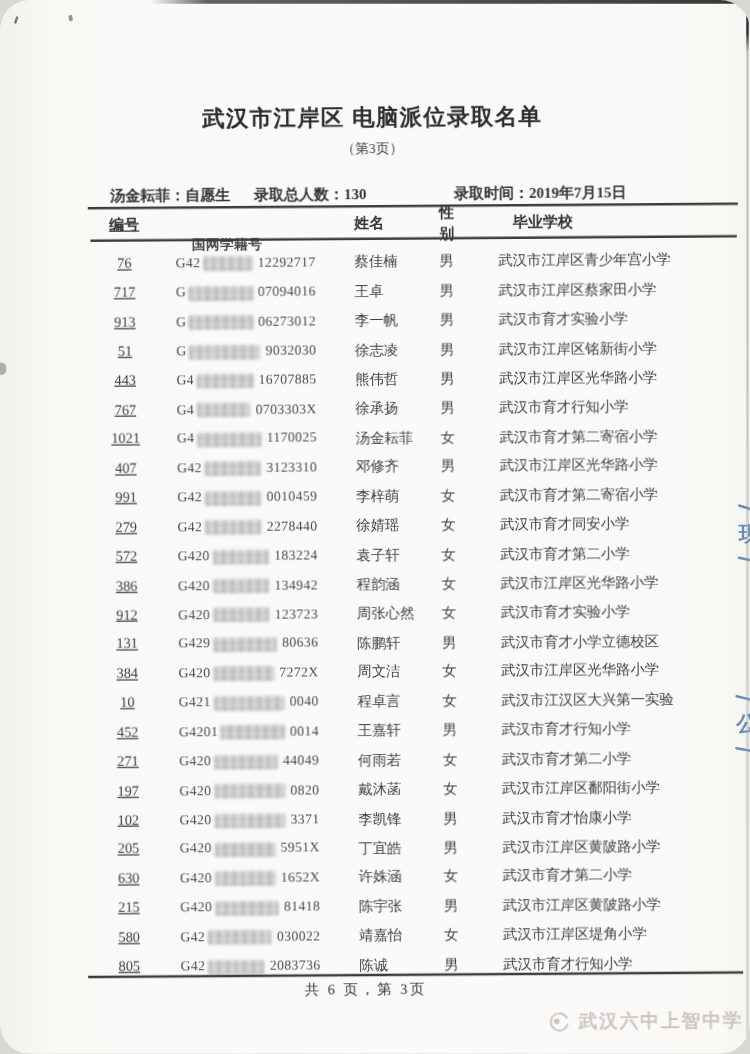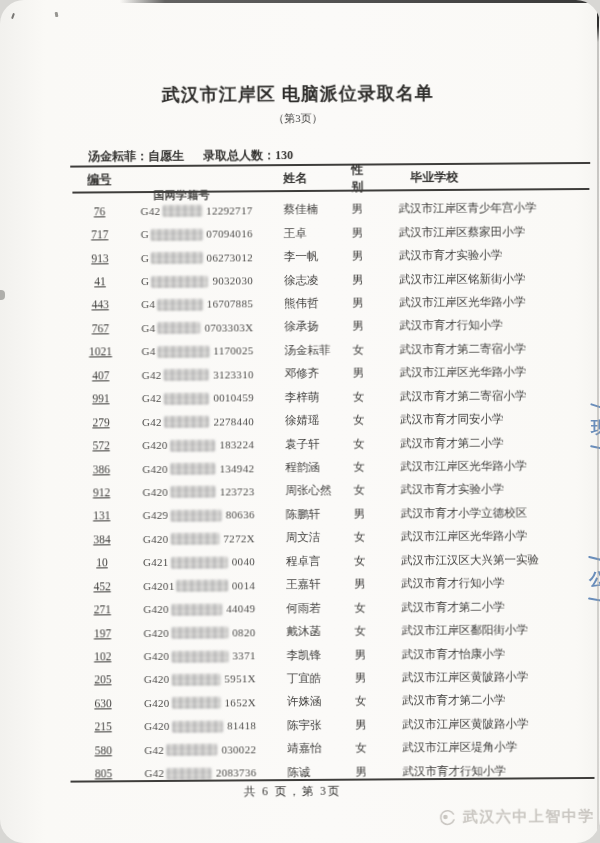--- a/index.html
+++ b/index.html
@@ -101,20 +101,23 @@
 
     <div class="doc-title">武汉市江岸区 电脑派位录取名单</div>
     <div class="page-note">（第3页）</div>
 
     <div class="info-line i-type">
       <span>汤金耘菲：</span><span>自愿生</span>
     </div>
     <div class="info-line i-total">
       <span>录取总人数：</span><span>130</span>
     </div>
+    <div class="info-line i-time">
+      <span>录取时间：</span><span>2019年7月15日</span>
+    </div>
 
     <div class="rule rule-top"></div>
 
     <div class="thead">
       <span class="c-no">编号</span>
       <span class="c-id">国网学籍号</span>
       <span class="c-name">姓名</span>
       <span class="c-gender">性别</span>
       <span class="c-school">毕业学校</span>
     </div>
@@ -152,21 +155,21 @@
           <span>G</span>
           <span class="id-blur"></span>
           <span>06273012</span>
         </span>
         <span class="c-name">李一帆</span>
         <span class="c-gender">男</span>
         <span class="c-school">武汉市育才实验小学</span>
       </div>
 
       <div class="tr">
-        <span class="c-no">41</span>
+        <span class="c-no">51</span>
         <span class="c-id">
           <span>G</span>
           <span class="id-blur"></span>
           <span>9032030</span>
         </span>
         <span class="c-name">徐志凌</span>
         <span class="c-gender">男</span>
         <span class="c-school">武汉市江岸区铭新街小学</span>
       </div>
 

